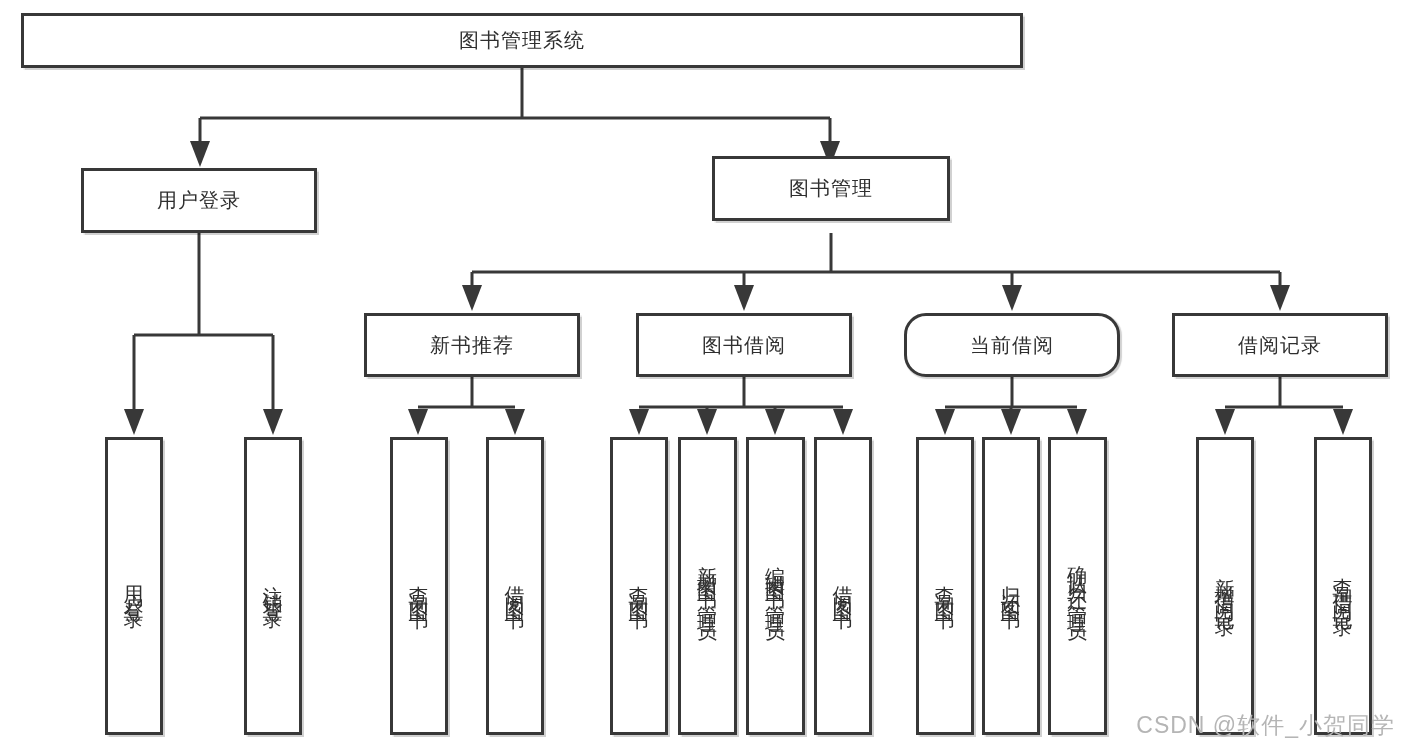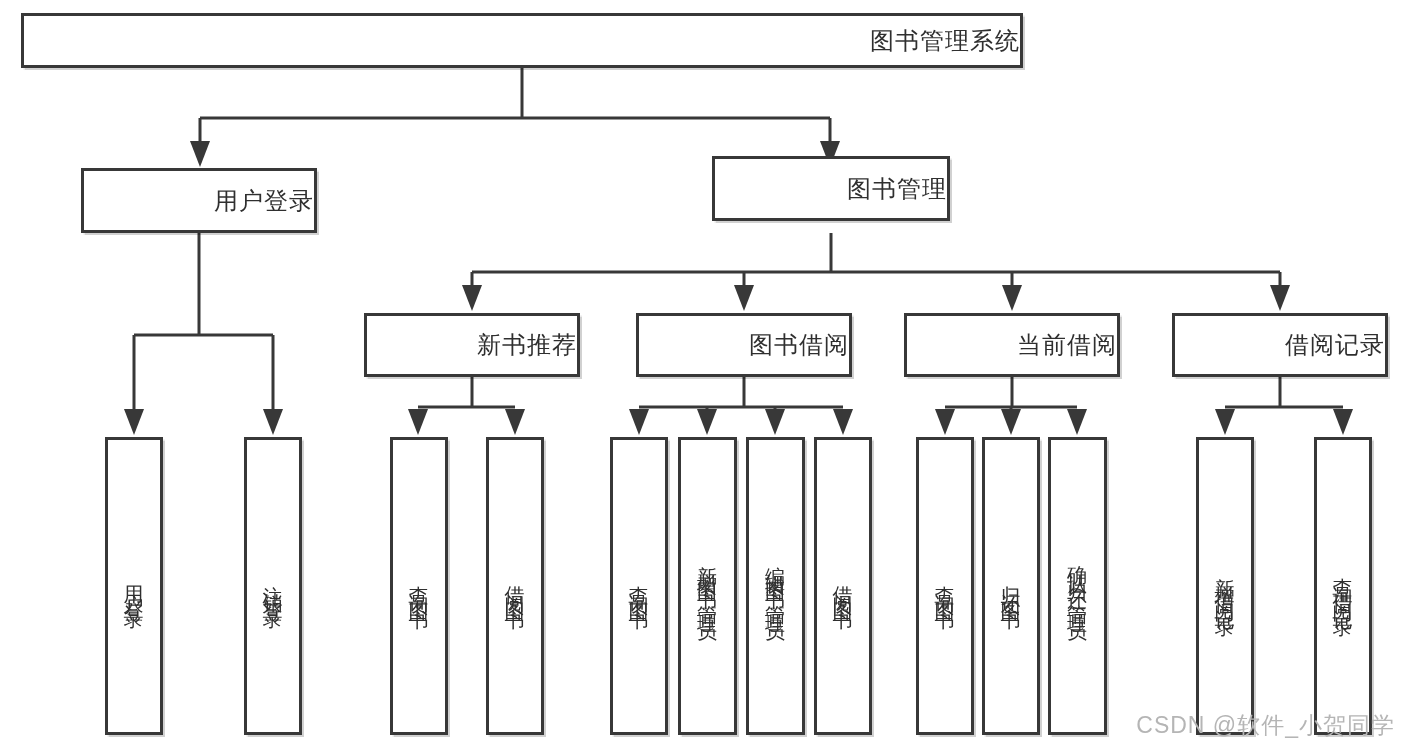--- a/index.html
+++ b/index.html
@@ -16,32 +16,32 @@
     left: 0; top: 0;
     width: 1405px; height: 747px;
   }
   .hbox {
     position: absolute;
     box-sizing: border-box;
     border: 3px solid #383838;
     background: #ffffff;
     display: flex;
     align-items: center;
-    justify-content: flex-end;
-    font-size: 24px;
+    justify-content: center;
+    font-size: 20px;
     color: #2f2f2f;
     letter-spacing: 1px;
     box-shadow: 1.5px 1.5px 1px rgba(0,0,0,0.18);
   }
   .n-root { left: 21px;   top: 13px;  width: 1002px; height: 55px; }
   .n-user { left: 81px;   top: 168px; width: 236px;  height: 65px; }
   .n-book { left: 712px;  top: 156px; width: 238px;  height: 65px; }
   .n-g0   { left: 364px;  top: 313px; width: 216px;  height: 64px; }
   .n-g1   { left: 636px;  top: 313px; width: 216px;  height: 64px; }
-  .n-g2   { left: 904px;  top: 313px; width: 216px;  height: 64px; }
+  .n-g2   { left: 904px;  top: 313px; width: 216px;  height: 64px; border-radius: 22px; }
   .n-g3   { left: 1172px; top: 313px; width: 216px;  height: 64px; }
 
   .vbox {
     position: absolute;
     top: 437px;
     height: 298px;
     box-sizing: border-box;
     border: 3px solid #383838;
     background: #ffffff;
     display: flex;

